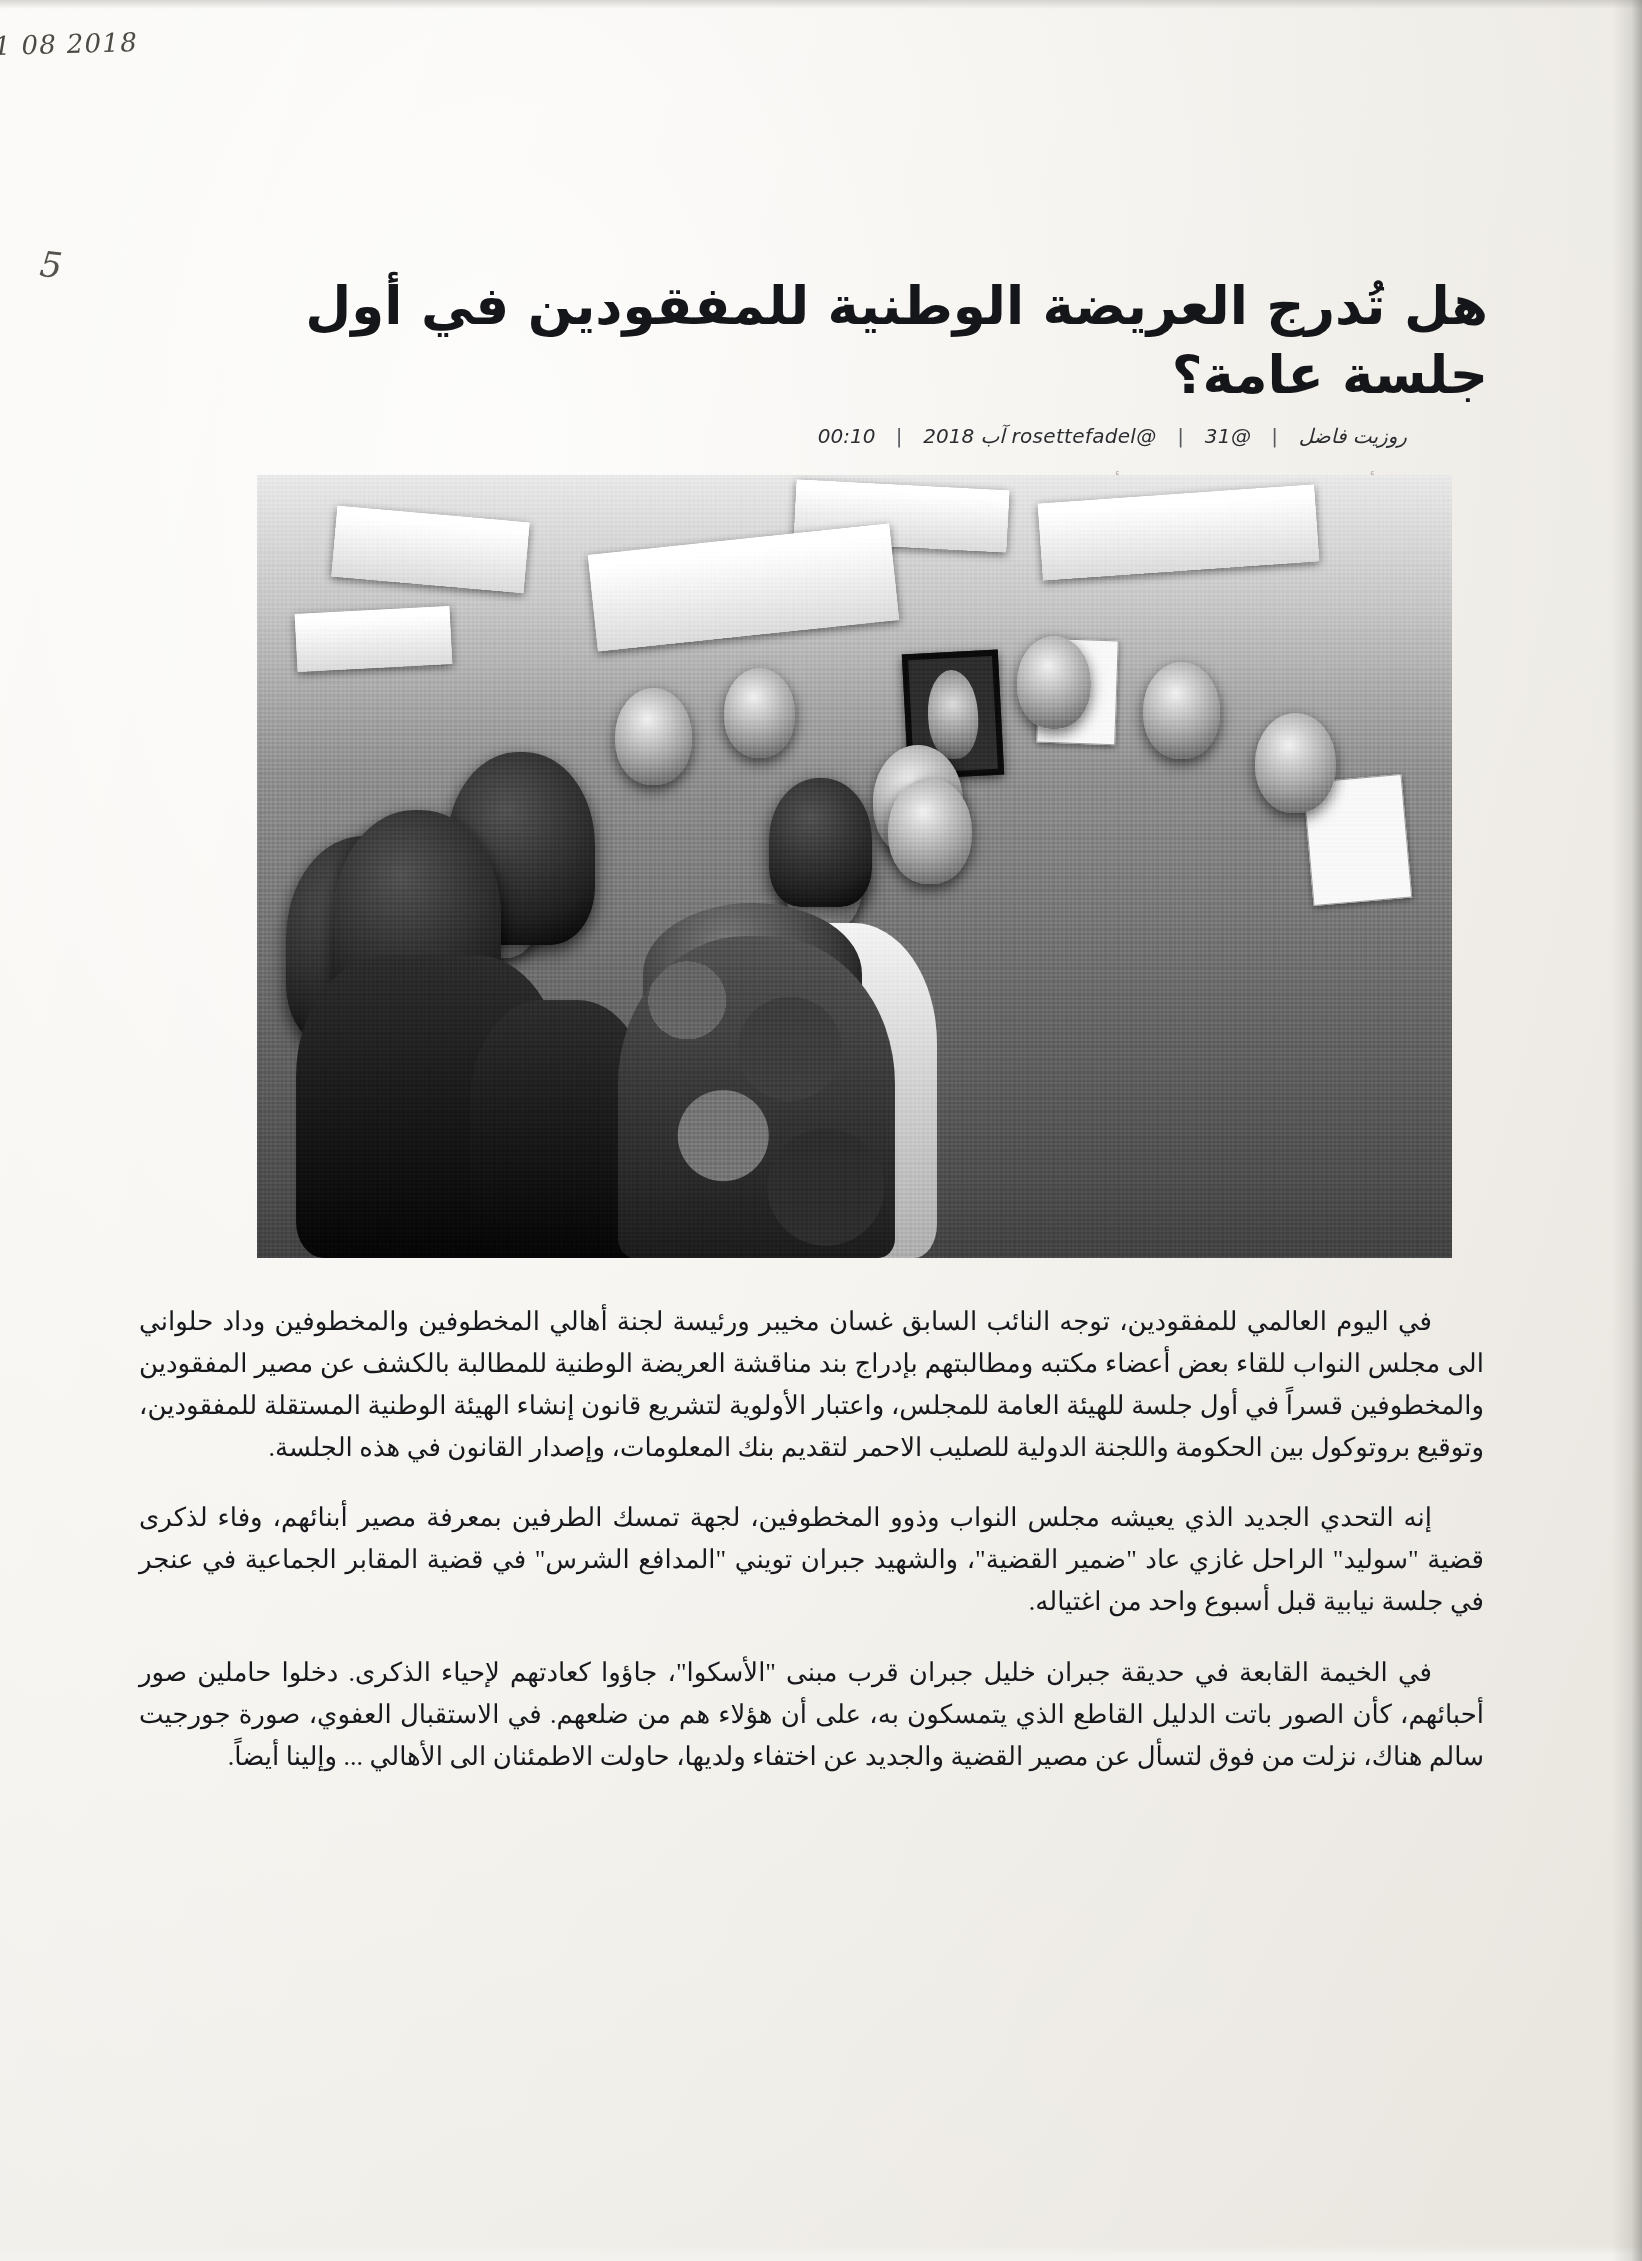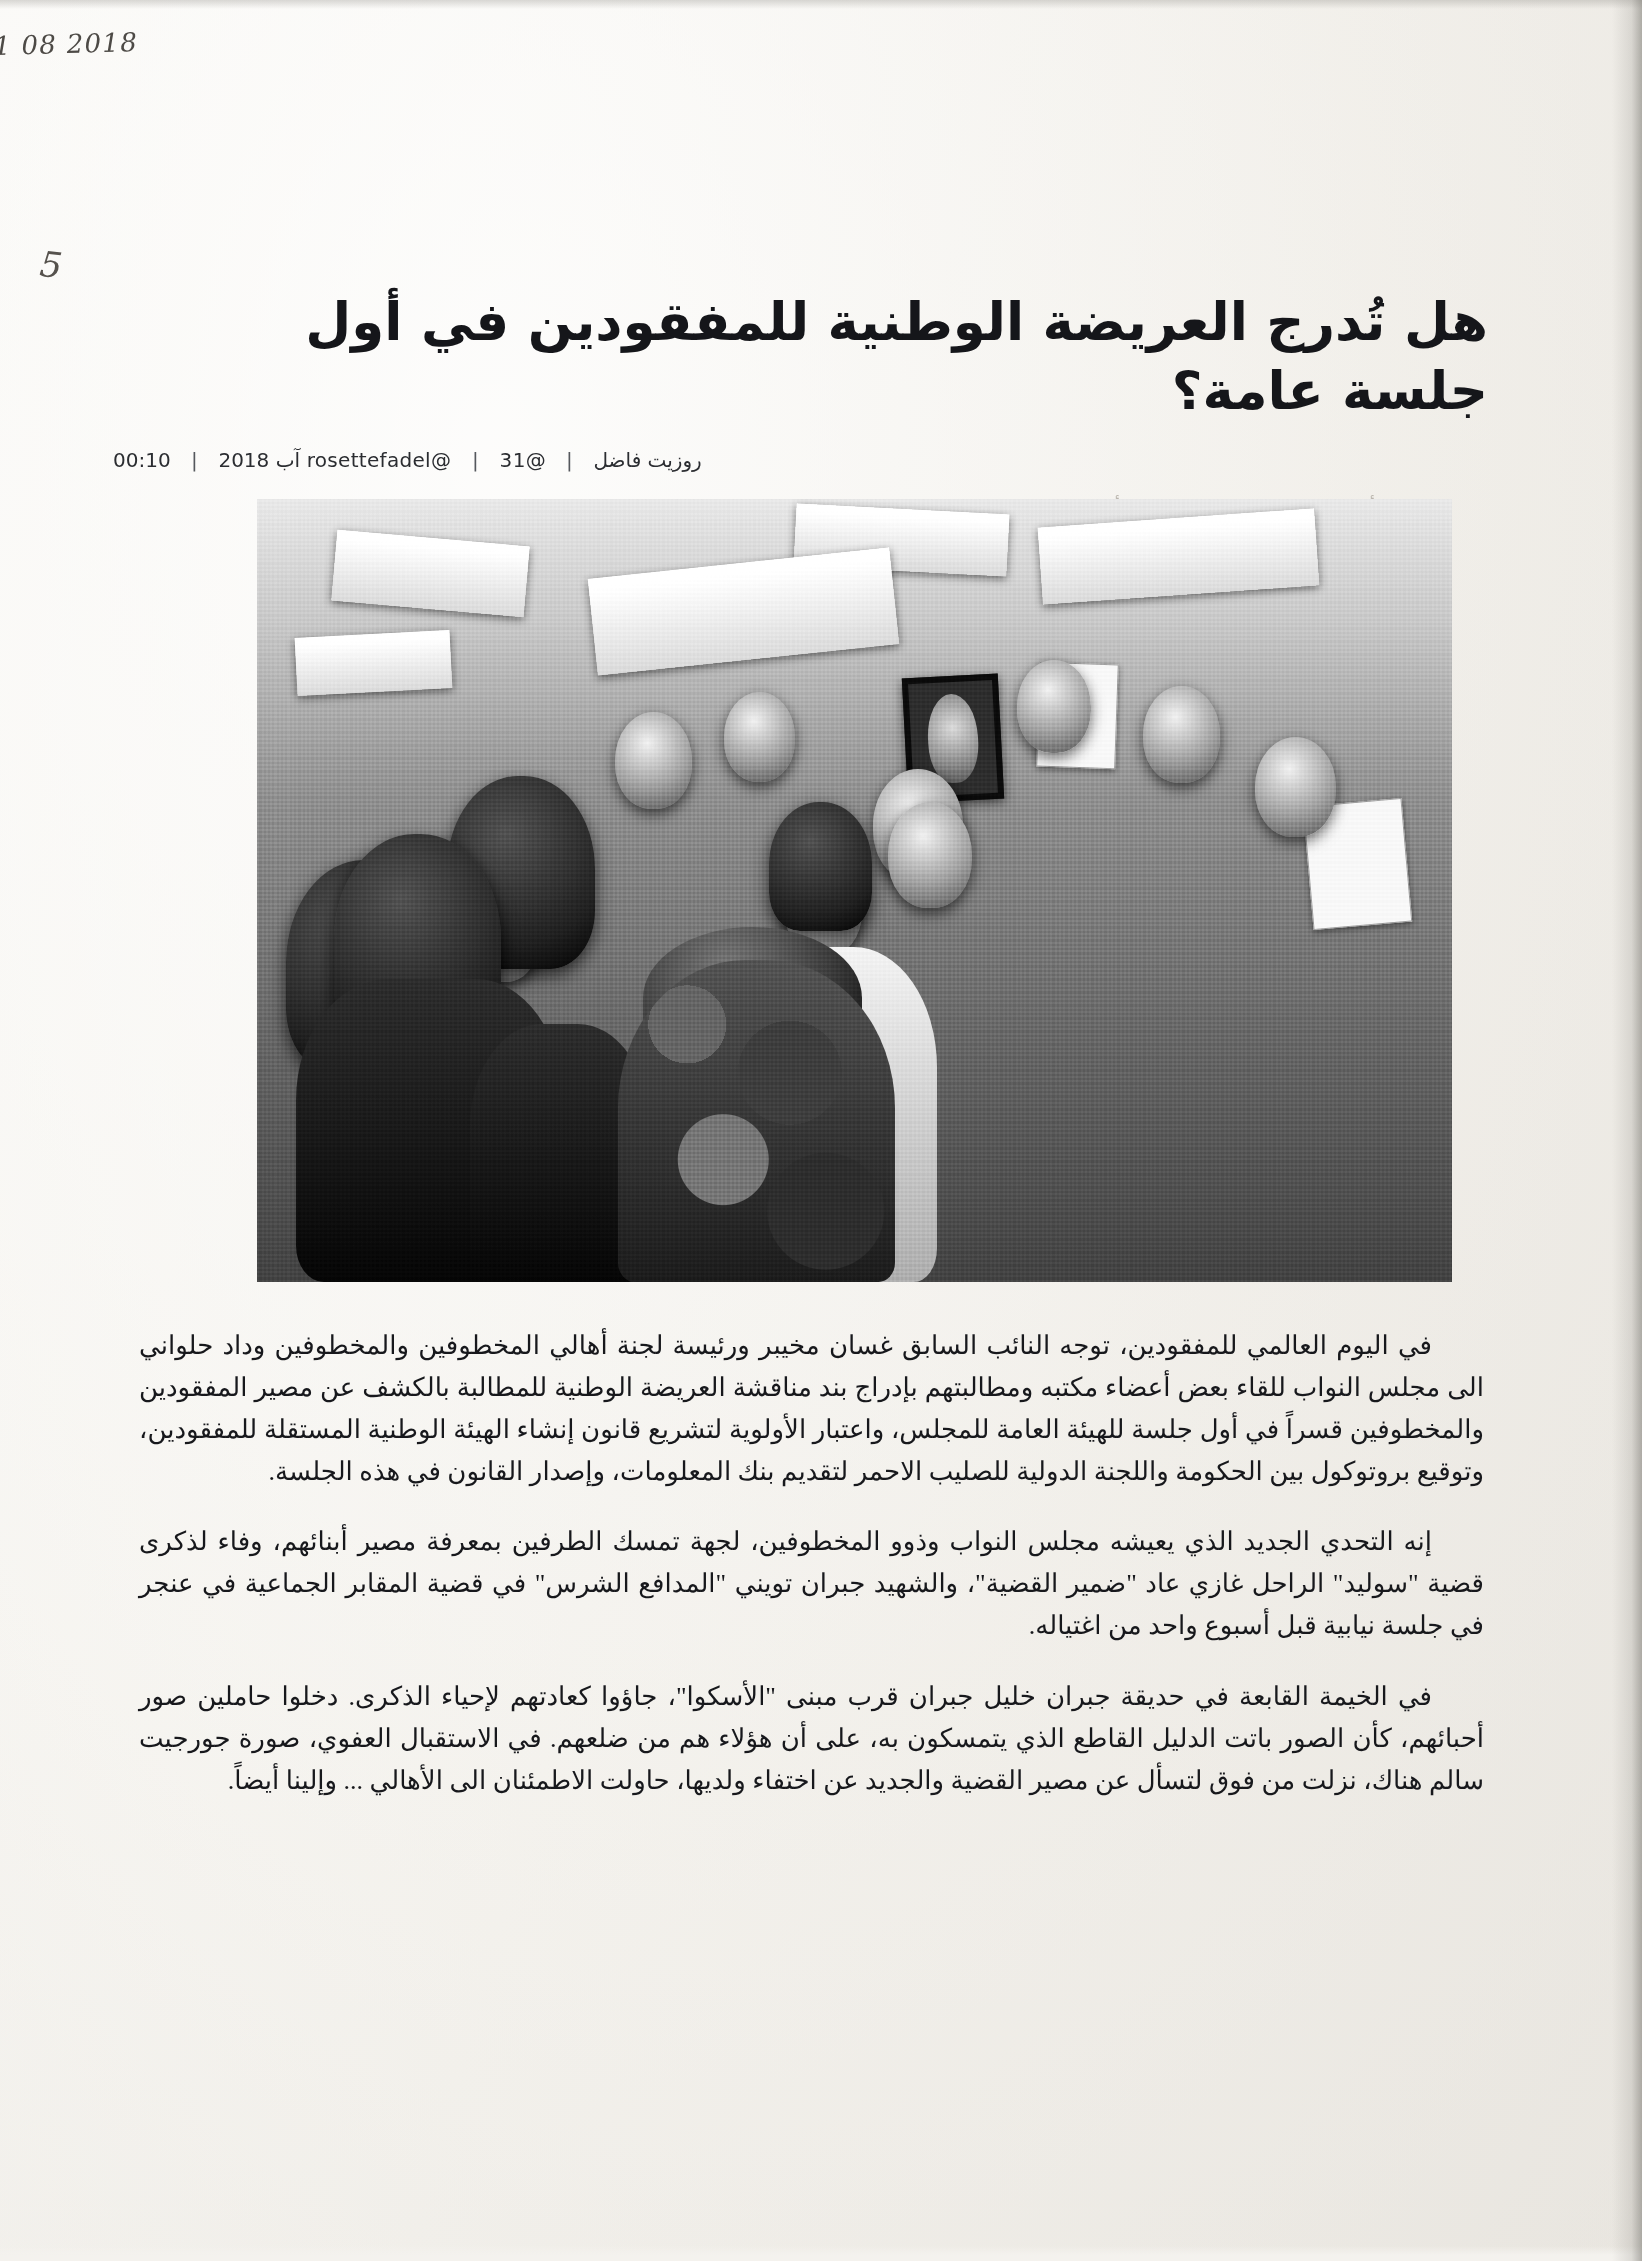--- a/index.html
+++ b/index.html
@@ -64,46 +64,47 @@
     left: 40px;
     top: 245px;
     font-size: 35px;
     font-style: italic;
     transform: rotate(6deg);
     color: #56524d;
   }
 
   .content {
     position: absolute;
-    top: 288px;
+    top: 272px;
     left: 113px;
     width: 1410px;
   }
 
   h1.article-title {
     margin: 0;
     font-family: "DejaVu Sans", sans-serif;
     font-weight: bold;
     font-size: 53px;
     line-height: 1.30;
     color: #15161a;
     text-align: right;
     letter-spacing: -0.3px;
     padding-right: 35px;
     padding-left: 77px;
   }
 
   .byline {
-    margin-top: 22px;
-    text-align: left;
+    margin-top: 14px;
+    text-align: right;
     font-size: 20px;
     color: #2b2d31;
     direction: rtl;
     letter-spacing: 0.3px;
     padding-right: 116px;
+    font-style: italic;
   }
   .byline span.sep {
     display: inline-block;
     padding: 0 14px;
     color: #55585d;
   }
 
   .figure {
     margin-top: 27px;
     position: relative;

